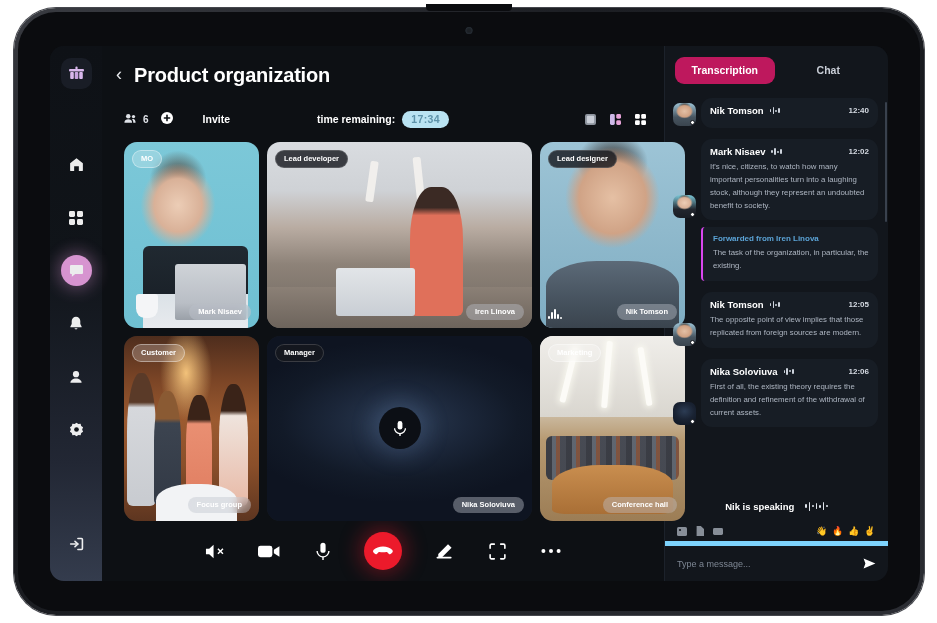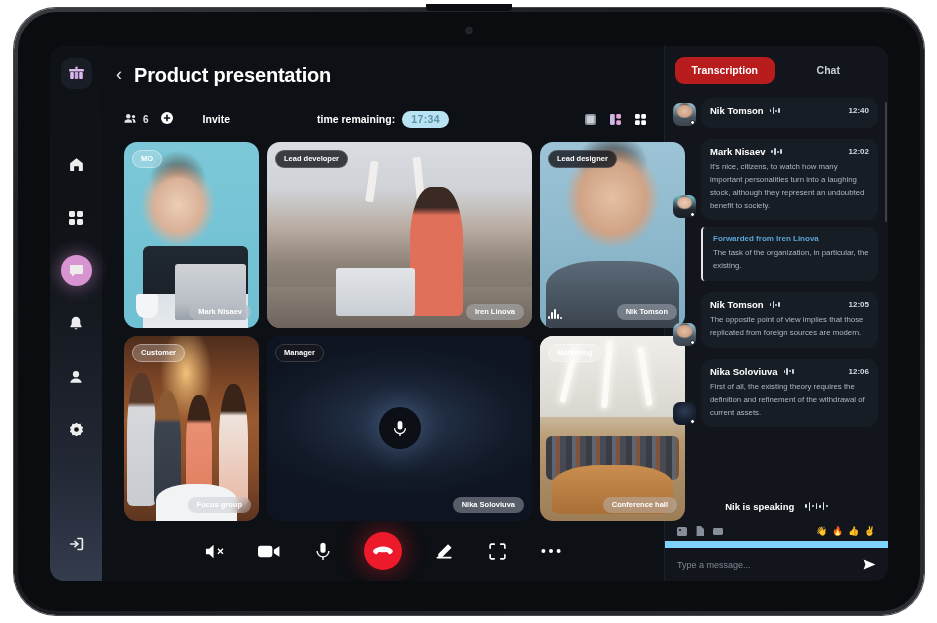--- a/index.html
+++ b/index.html
@@ -379,21 +379,21 @@
     flex: 1 1 0;
     text-align: center;
     color: #c9ced7;
     font-size: 10.5px;
     font-weight: bold;
     padding: 7px 0 8px 0;
     border-radius: 9px;
     cursor: pointer;
   }
   .panel-tab.active {
-    background: #b91c1c;
+    background: #be185d;
     color: #ffffff;
   }
   #transcript-scroll {
     flex: 1 1 auto;
     overflow: hidden;
     padding: 4px 10px 0 8px;
     position: relative;
   }
   .tr-row {
     display: flex;
@@ -441,21 +441,21 @@
     display: flex; align-items: center; gap: 6px;
     margin-bottom: 4px;
   }
   .tr-name { color: #ffffff; font-size: 9.5px; font-weight: bold; }
   .tr-wave { display: flex; align-items: center; gap: 1.5px; height: 8px; }
   .tr-wave i { display: block; width: 1.4px; background: #cdd3dc; border-radius: 1px; }
   .tr-time { margin-left: auto; color: #d5dae2; font-size: 8px; font-weight: bold; }
   .tr-text { color: #aeb6c2; font-size: 7.8px; line-height: 1.65; }
   .tr-fwd {
     background: #171d25;
-    border-left: 2px solid #e5e5e5;
+    border-left: 2px solid #d946ef;
     border-radius: 4px 11px 11px 4px;
     padding: 7px 9px 8px 10px;
     margin: -4px 0 11px 28px;
   }
   .tr-fwd-title { color: #5ba3d6; font-size: 8px; font-weight: bold; margin-bottom: 4px; }
 
   #speaking-bar {
     flex: 0 0 30px;
     display: flex; align-items: center; justify-content: center;
     gap: 11px;
@@ -471,21 +471,21 @@
     gap: 9px;
   }
   .tool-icon { cursor: pointer; display: flex; opacity: .75; }
   .emoji-group { margin-left: auto; display: flex; gap: 5px; font-size: 9px; }
   .emoji-group span { cursor: pointer; }
 
   #compose-bar {
     flex: 0 0 40px;
     display: flex; align-items: center;
     padding: 0 12px;
-    border-top: 7px solid #7dd3fc;
+    border-top: 5px solid #7dd3fc;
     gap: 8px;
   }
   #message-input {
     flex: 1 1 auto;
     background: transparent;
     border: 0;
     outline: 0;
     color: #cfd5de;
     font-size: 9px;
     font-family: "Liberation Sans", sans-serif;
@@ -572,21 +572,21 @@
             <path d="M6.4 4.2 9.6 7l-3.2 2.8"></path>
             <path d="M9.2 7H1.8"></path>
           </svg>
         </div>
       </nav>
 
       <div id="main-col">
 
         <header id="app-header">
           <span id="back-chevron">‹</span>
-          <h1 id="page-title">Product presentation</h1>
+          <h1 id="page-title">Product organization</h1>
         </header>
 
         <div id="meeting-toolbar">
           <div class="tb-left">
             <span>
               <svg width="12" height="11" viewBox="0 0 13 11" fill="#dfe2e8">
                 <circle cx="4.6" cy="3" r="2.4"></circle>
                 <path d="M4.6 6.2C2.3 6.2.5 7.6.5 9.4v.8h8.2v-.8c0-1.8-1.8-3.2-4.1-3.2z"></path>
                 <circle cx="10.3" cy="3.4" r="1.8"></circle>
                 <path d="M10.3 6c-.6 0-1.2.1-1.7.3.9.8 1.4 1.9 1.4 3.1v.8h2.5v-.8c0-1.8-1.2-3.4-2.2-3.4z"></path>

